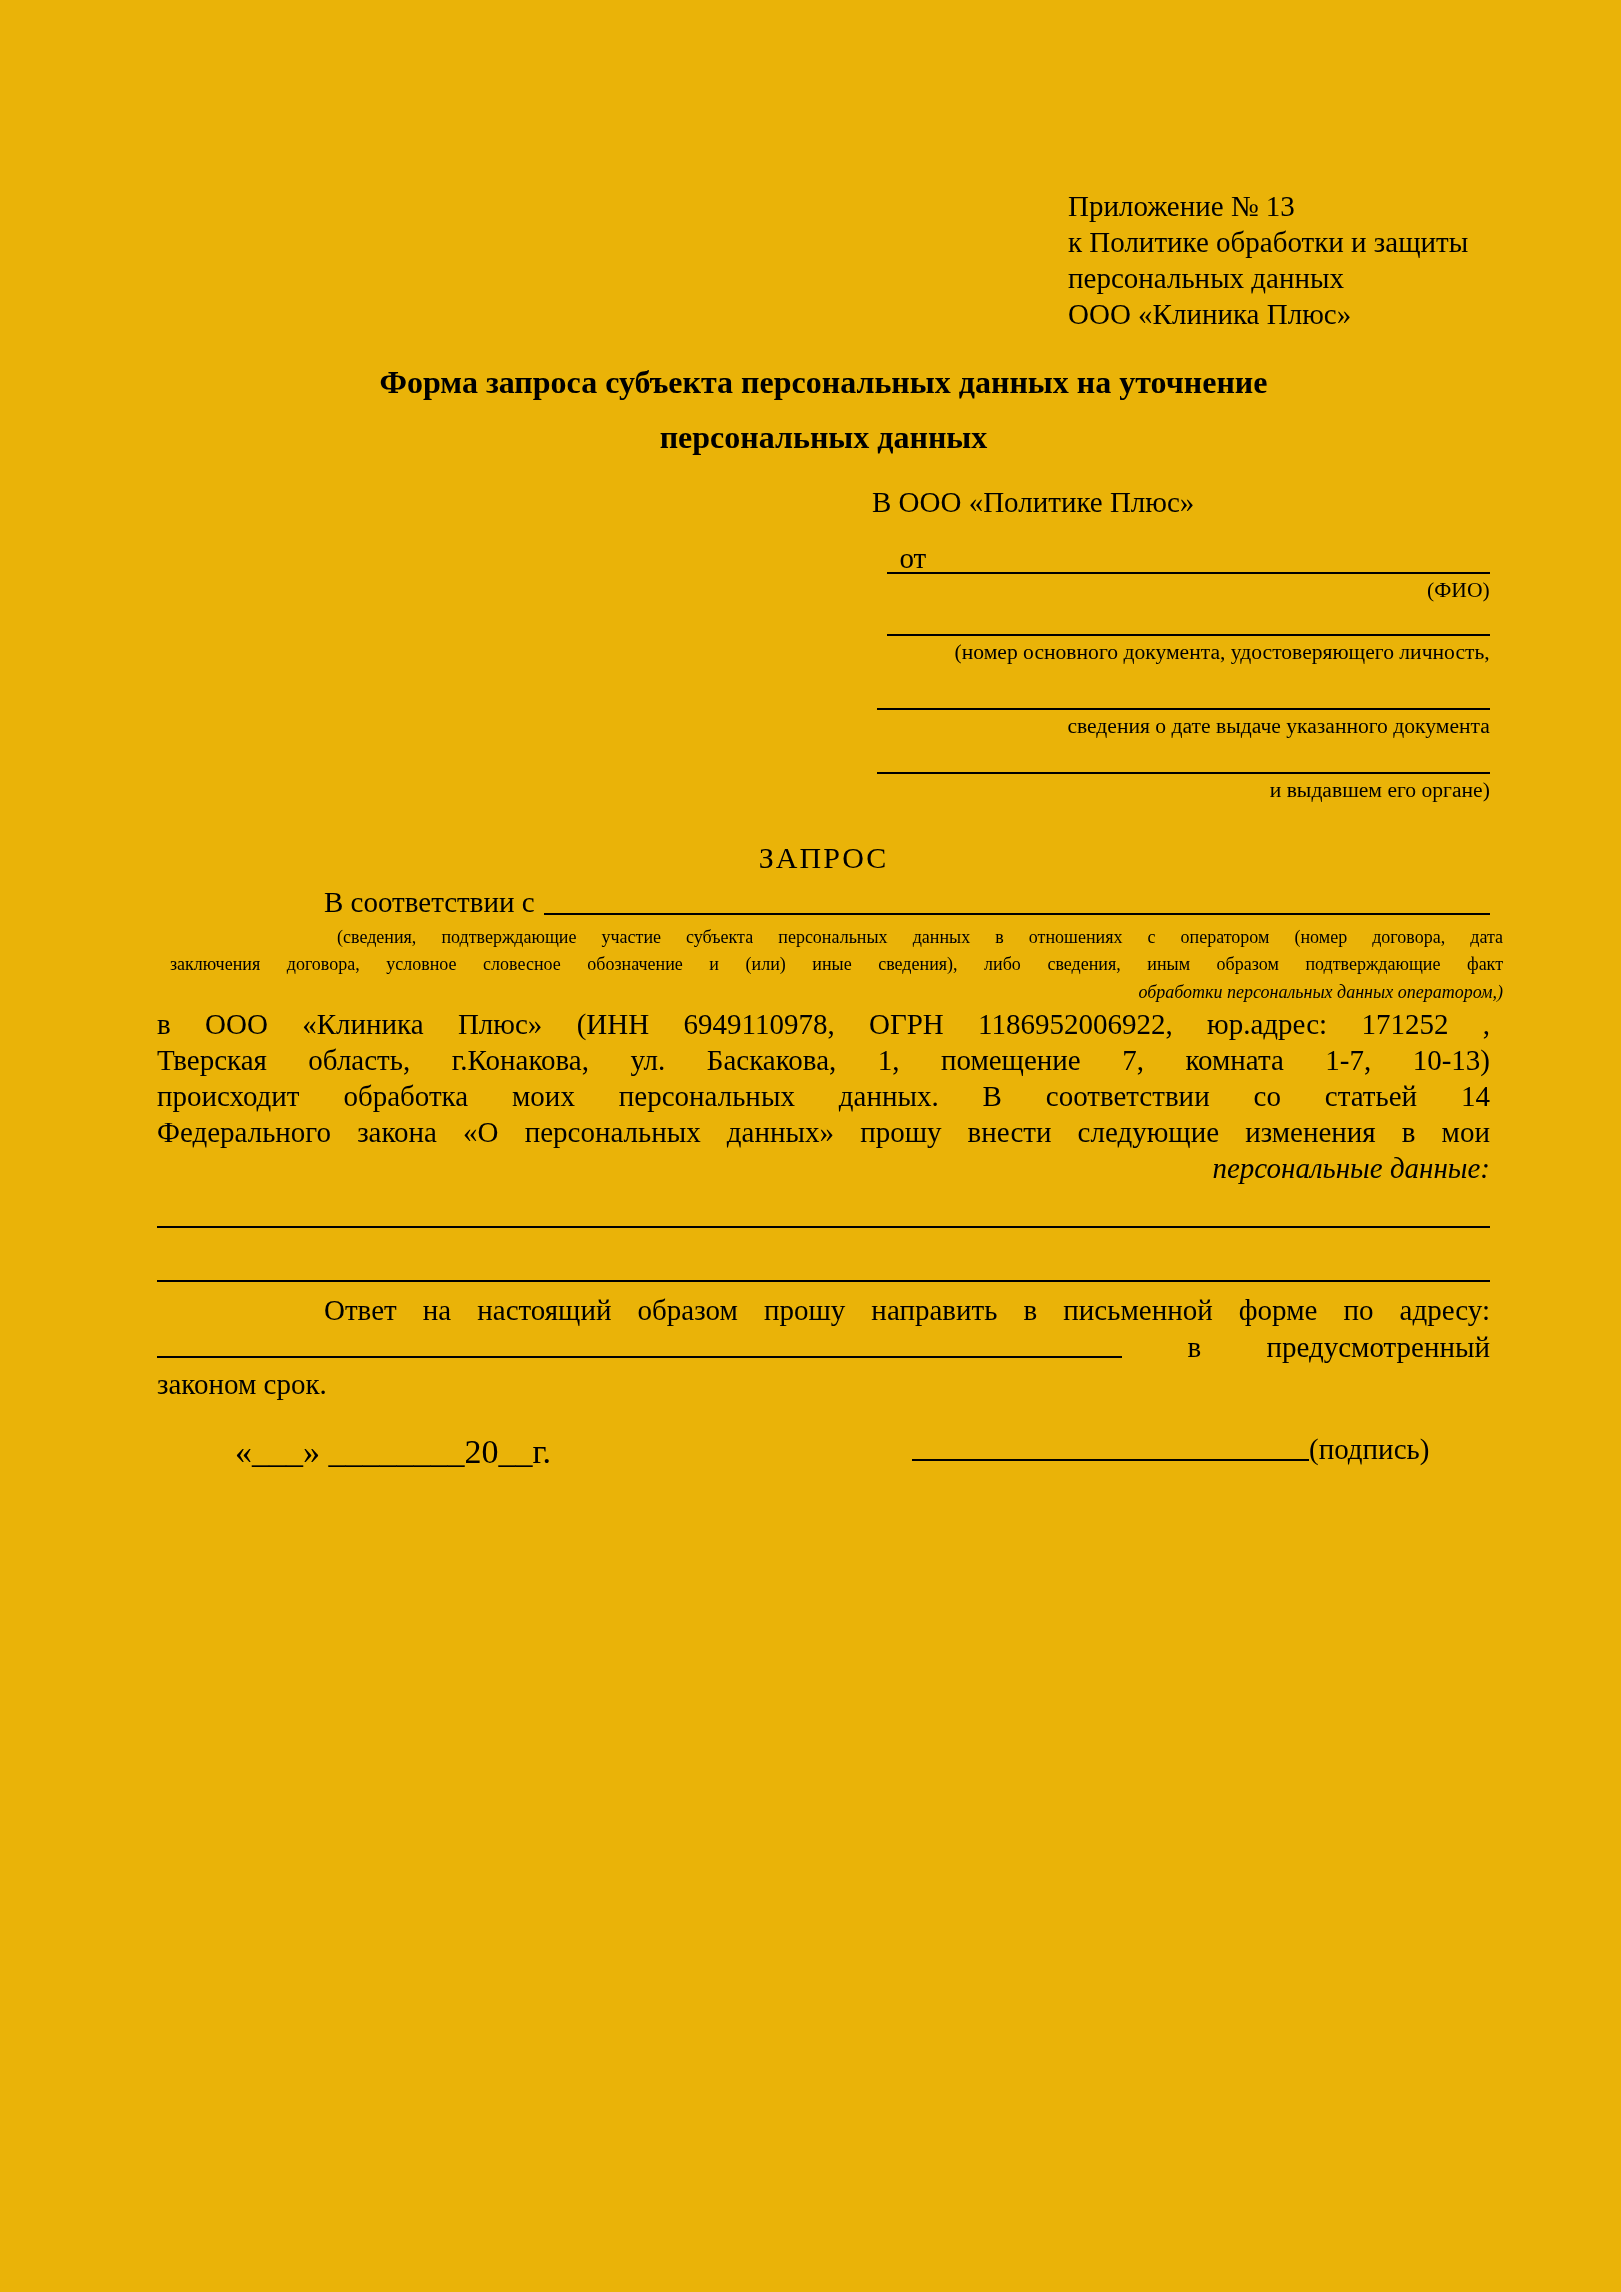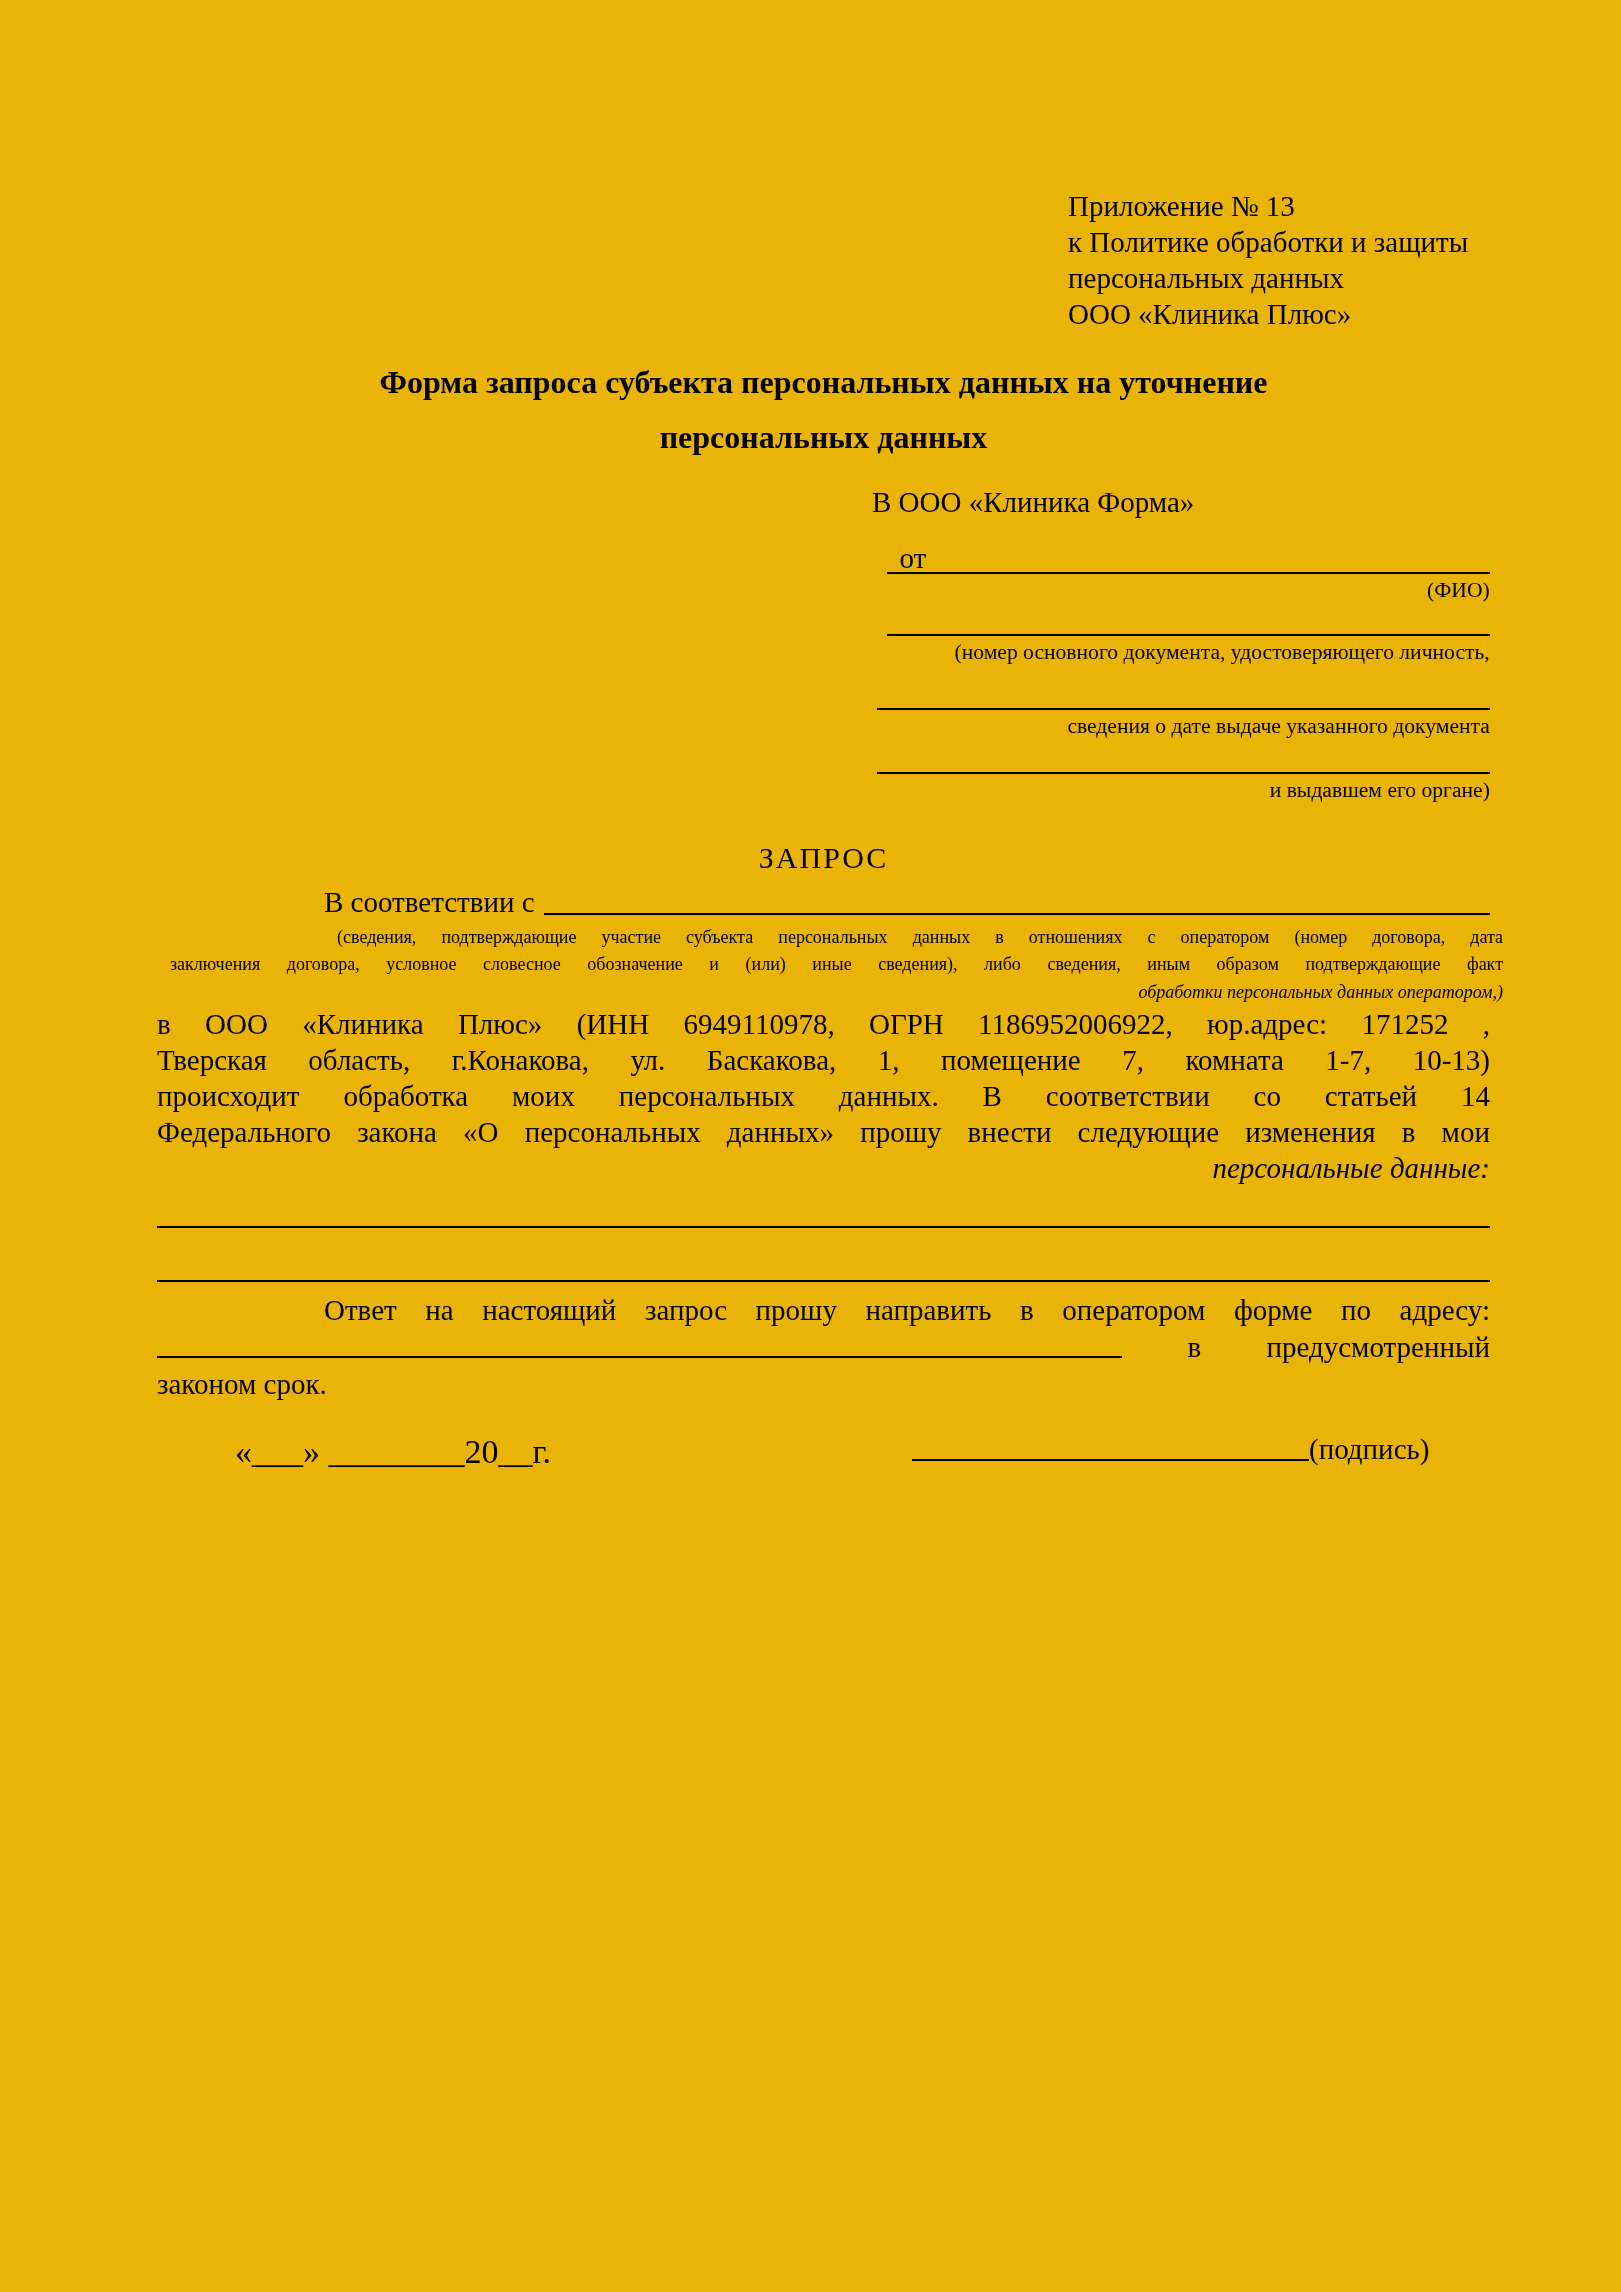--- a/index.html
+++ b/index.html
@@ -94,21 +94,21 @@
     <div>персональных данных</div>
     <div>ООО «Клиника Плюс»</div>
   </div>
 
   <div class="abs doc-title">
     <div>Форма запроса субъекта персональных данных на уточнение</div>
     <div>персональных данных</div>
   </div>
 
   <div class="abs addressee">
-    <div class="abs addr-to">В ООО «Клиника Форма»</div>
+    <div class="abs addr-to">В ООО «Политике Плюс»</div>
     <div class="abs addr-from">от</div>
 
     <div class="abs bline uline1"></div>
     <div class="abs addr-caption cap-fio">(ФИО)</div>
 
     <div class="abs bline uline2"></div>
     <div class="abs addr-caption cap-doc">(номер основного документа, удостоверяющего личность,</div>
 
     <div class="abs bline uline3"></div>
     <div class="abs addr-caption cap-date">сведения о дате выдаче указанного документа</div>
@@ -134,21 +134,21 @@
     <div class="jline">в ООО «Клиника Плюс» (ИНН 6949110978, ОГРН 1186952006922, юр.адрес: 171252 ,</div>
     <div class="jline">Тверская область, г.Конакова, ул. Баскакова, 1, помещение 7, комната 1-7, 10-13)</div>
     <div class="jline">происходит обработка моих персональных данных. В соответствии со статьей 14</div>
     <div class="jline">Федерального закона «О персональных данных» прошу внести следующие изменения в мои</div>
     <div class="jline-last">персональные данные:</div>
   </div>
 
   <div class="abs fill-line fill1"></div>
   <div class="abs fill-line fill2"></div>
 
-  <div class="abs resp1">Ответ на настоящий запрос прошу направить в оператором форме по адресу:</div>
+  <div class="abs resp1">Ответ на настоящий образом прошу направить в письменной форме по адресу:</div>
   <div class="abs resp2">
     <div class="resp2-line"></div>
     <span>в</span>
     <span>предусмотренный</span>
   </div>
   <div class="abs resp3">законом срок.</div>
 
   <div class="abs sig-row">
     <span class="abs sig-date">«___» ________20__г.</span>
     <div class="abs sig-right">

